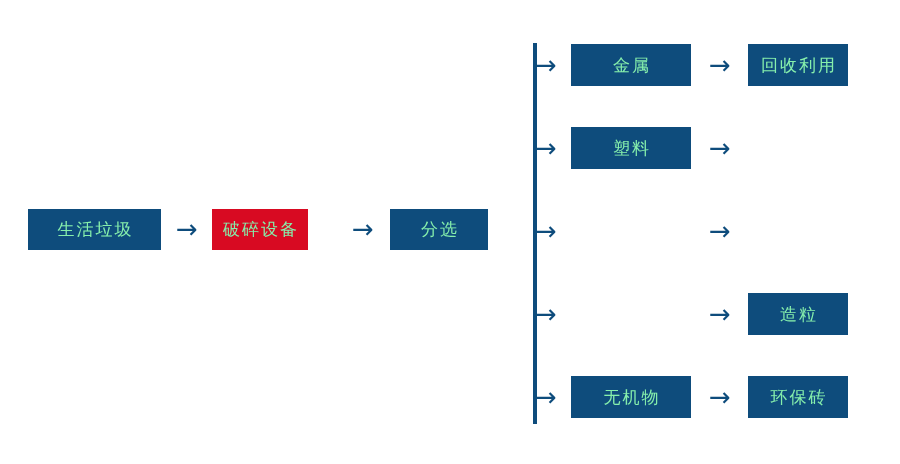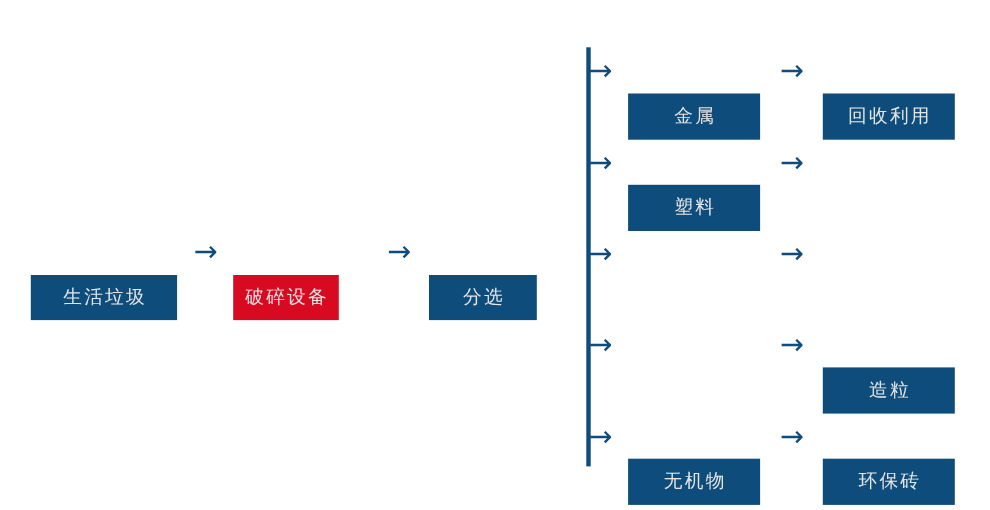--- a/index.html
+++ b/index.html
@@ -21,28 +21,27 @@
     top: 0;
     width: 900px;
     height: 464px;
   }
 
   .node {
     position: absolute;
     display: flex;
     align-items: center;
     justify-content: center;
-    color: #e5e5e5;
+    color: #86efac;
     font-size: 17px;
     letter-spacing: 2px;
     text-indent: 2px;
     line-height: 1;
     white-space: nowrap;
     box-sizing: border-box;
-    margin-top: 41px;
   }
   .node.blue { background: #0e4c7c; }
   .node.red  { background: #d80a22; }
 
   .node.latin {
     font-size: 17px;
     letter-spacing: 4px;
     text-indent: 4px;
   }
 
@@ -79,21 +78,21 @@
   }
 
   
   .branch-row {
     position: absolute;
     left: 0;
     width: 900px;
     height: 42px;
   }
   .branch-row .node.cat    { left: 571px; width: 120px; height: 42px; top: 0; }
-  .branch-row .node.result { left: 748px; width: 120px; height: 42px; top: 0; }
+  .branch-row .node.result { left: 748px; width: 100px; height: 42px; top: 0; }
 
   .branch-row .tick {
     position: absolute;
     left: 535px;
     top: 7px;
     width: 34px;
     height: 28px;
     color: #0e4c7c;
     font-size: 26px;
     line-height: 28px;

